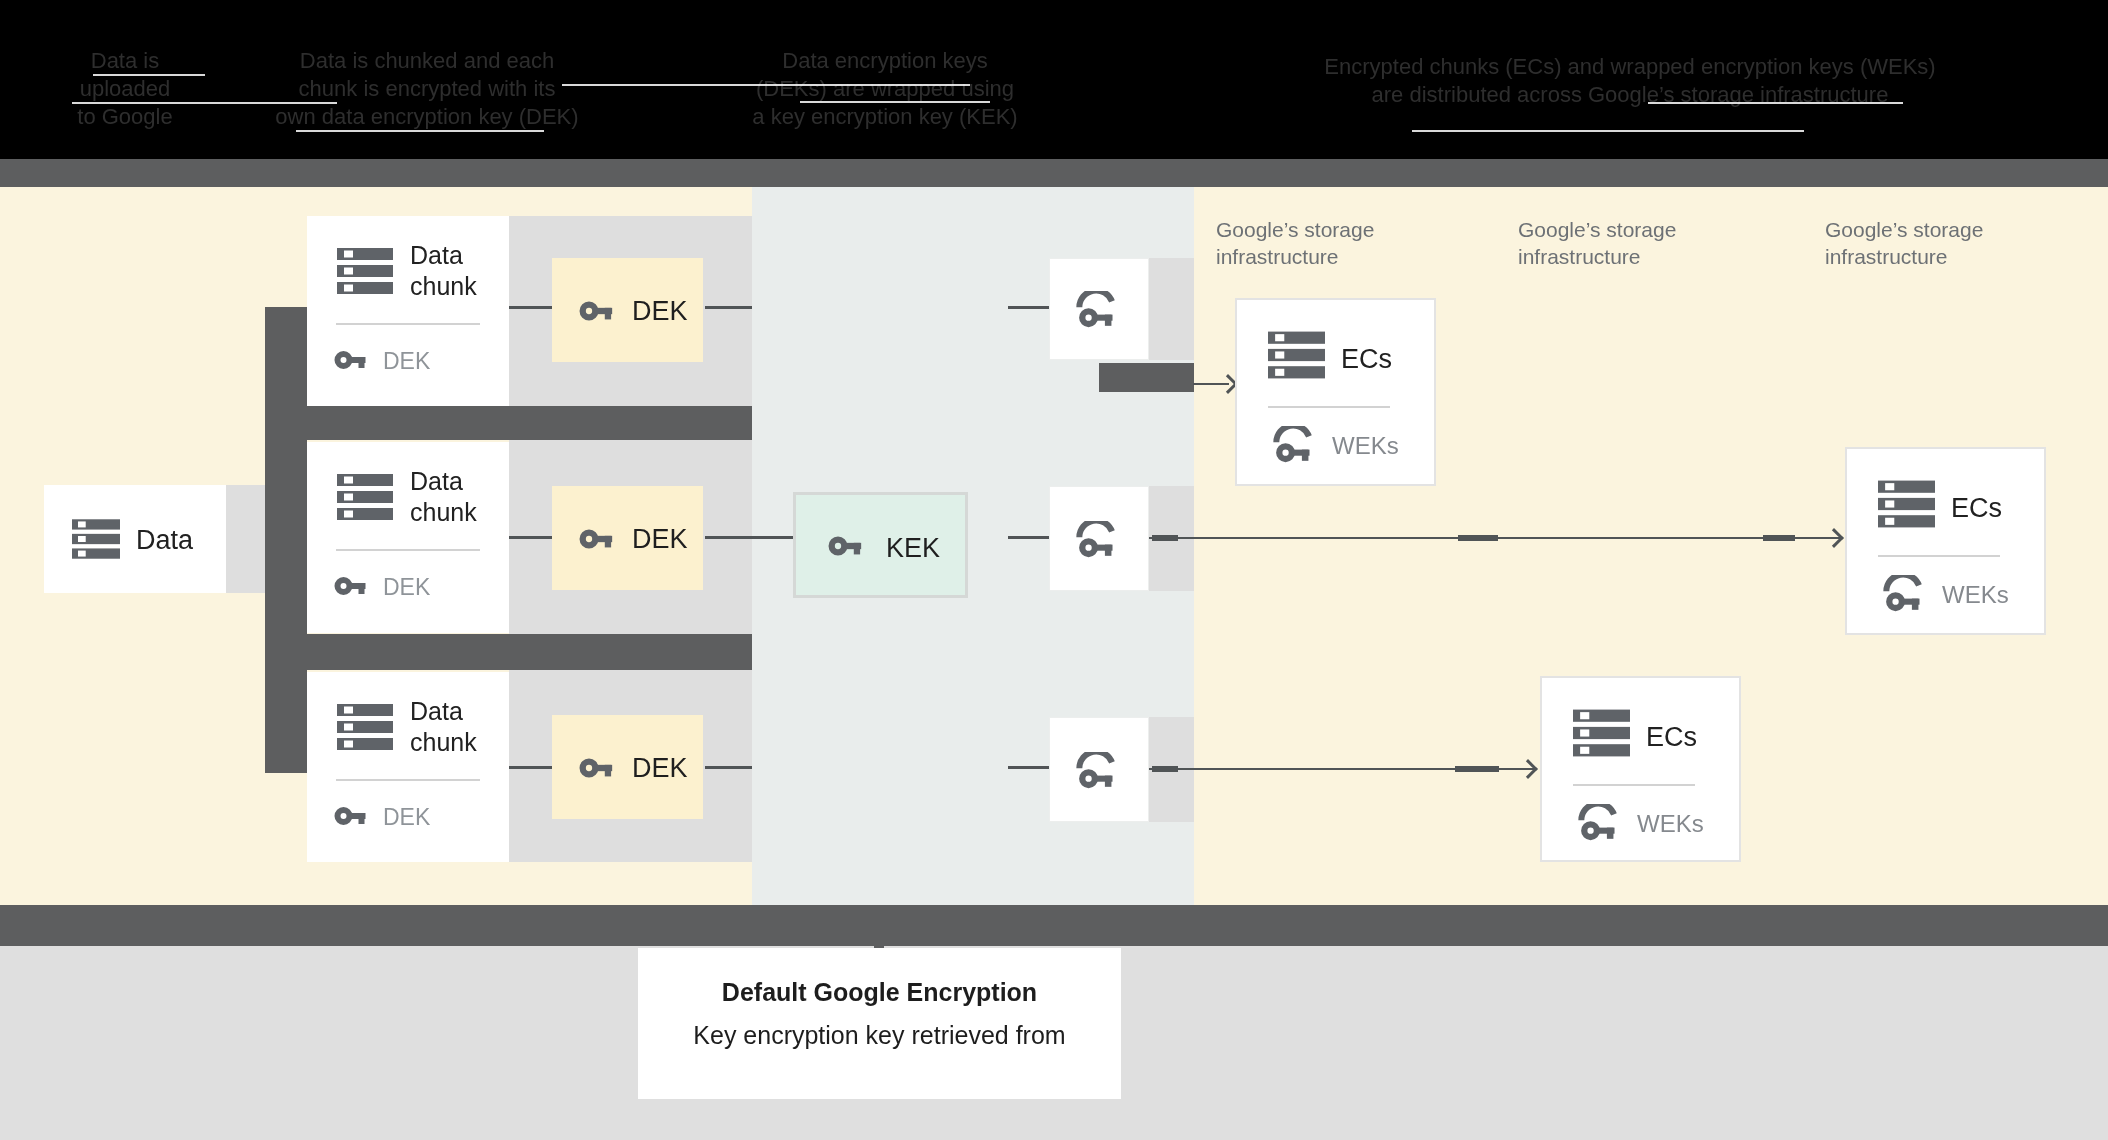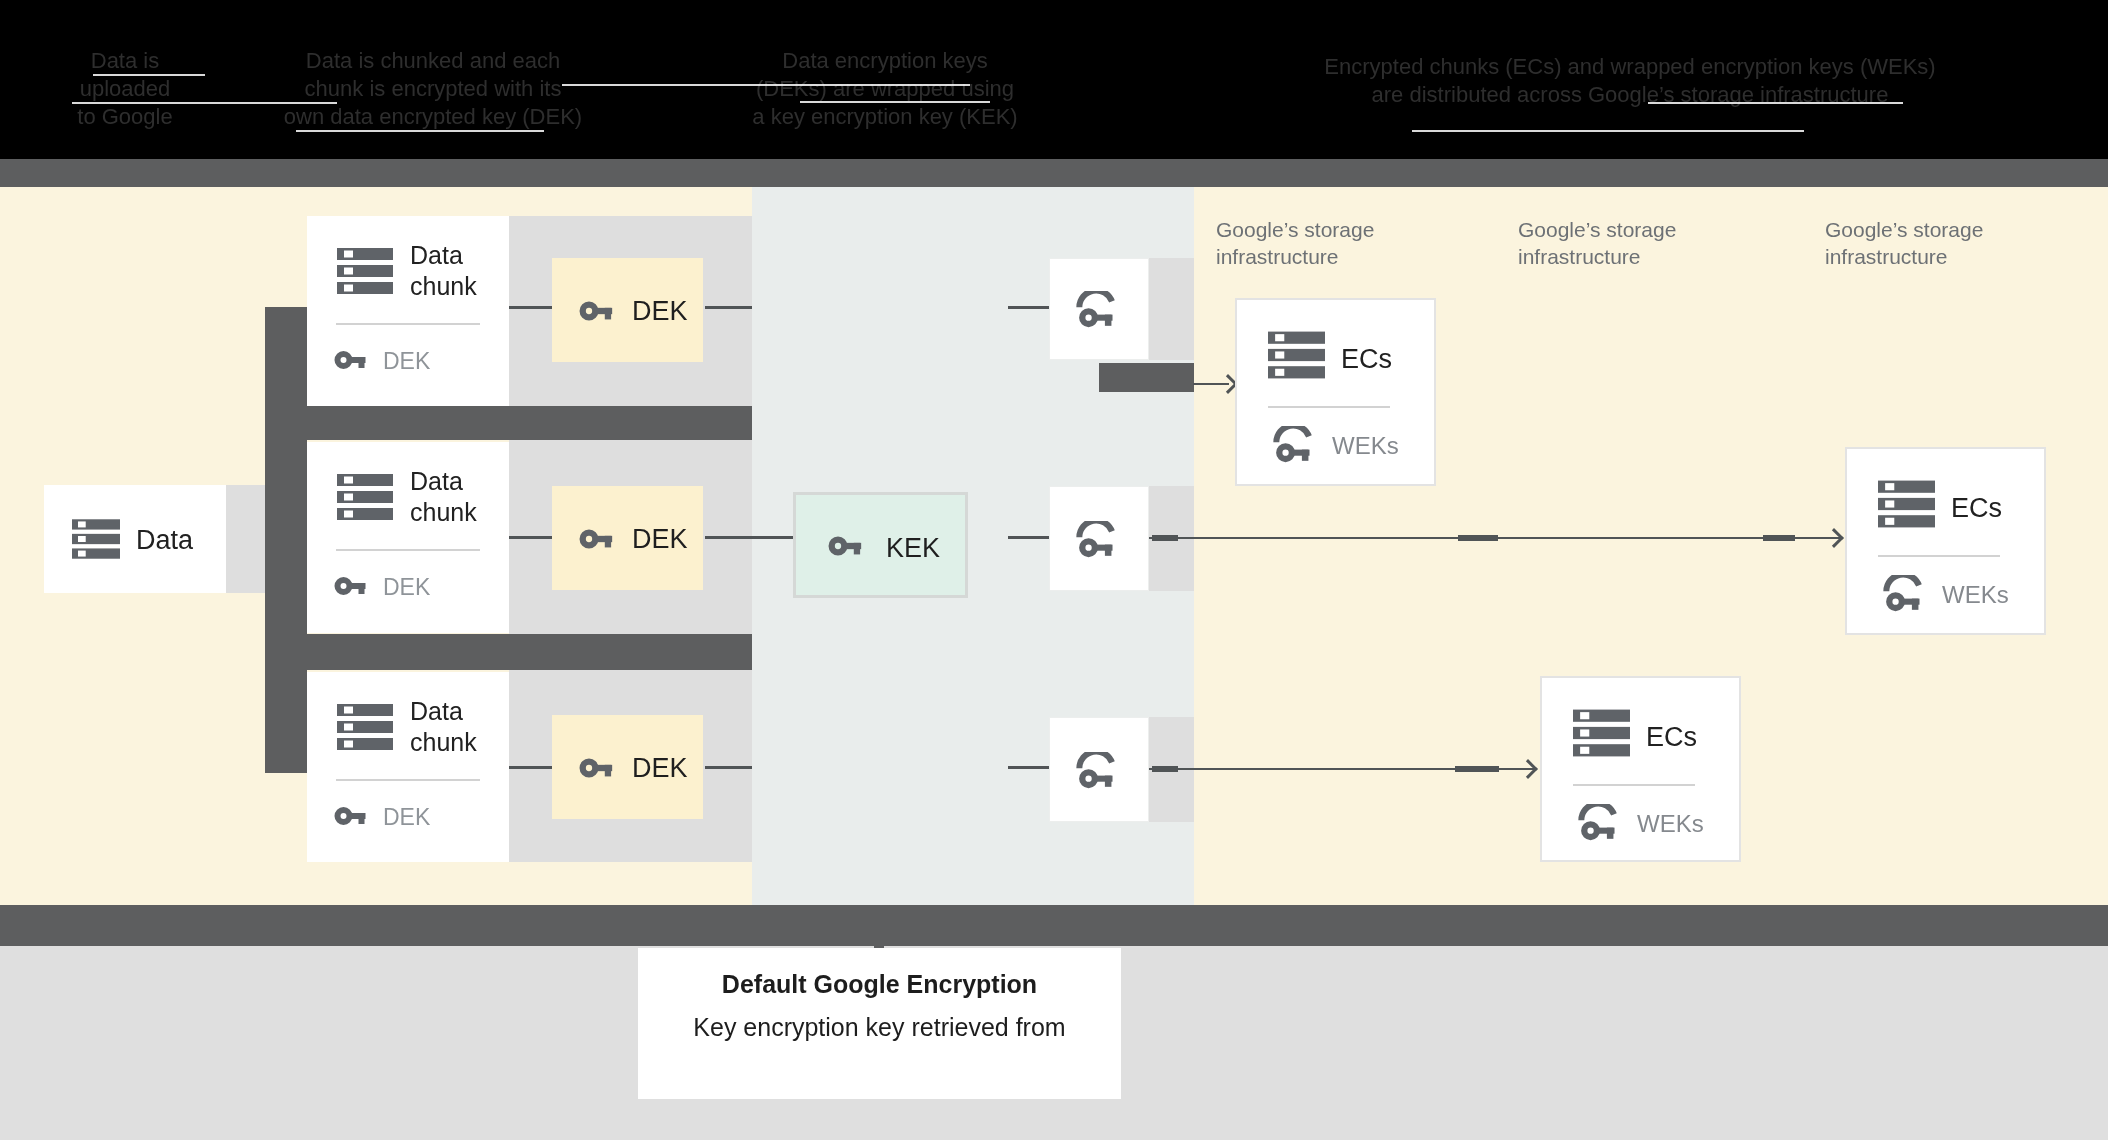--- a/index.html
+++ b/index.html
@@ -45,21 +45,21 @@
   .ecs .title{position:absolute;left:104px;top:44px;font-size:27px;color:#212121;}
   .ecs .divider{position:absolute;left:31px;top:106px;width:122px;height:2px;background:#d2d2d2;}
   .ecs .mutetxt{position:absolute;left:95px;top:132px;font-size:24px;color:#85898e;}
   .storage-lbl{position:absolute;font-size:21px;line-height:27px;color:var(--storage);}
   svg.icon{display:block;color:var(--icon);}
 
   
   .botbar{left:0;top:905px;width:2108px;height:41px;background:var(--dark);}
   .footer{left:0;top:946px;width:2108px;height:194px;background:var(--footer_bg);}
   .fcard{left:638px;top:948px;width:483px;height:151px;background:#fff;text-align:center;}
-  .fcard .ft{margin-top:22px;font-size:25px;font-weight:bold;color:#1d1d1d;}
+  .fcard .ft{margin-top:30px;font-size:25px;font-weight:bold;color:#1d1d1d;}
   .fcard .fb{margin-top:12px;font-size:25px;line-height:32px;color:#1d1d1d;}
   .fcard .fb2{font-size:25px;line-height:32px;font-weight:bold;color:#1d1d1d;}
   .notch{left:874px;top:946px;width:10px;height:5px;background:var(--dark);}
 </style>
 </head>
 <body>
 
 <svg width="0" height="0" style="position:absolute">
   <defs>
     <symbol id="ic-server" viewBox="0 0 56 46">
@@ -85,24 +85,24 @@
 </svg>
 
 <div id="root">
 
   <div class="abs hdr">
     <div class="step" style="left:40px;top:47px;width:170px;">
       <div>Data is</div>
       <div>uploaded</div>
       <div>to Google</div>
     </div>
-    <div class="step" style="left:268px;top:47px;width:330px;">
+    <div class="step" style="left:262px;top:47px;width:330px;">
       <div>Data is chunked and each</div>
       <div>chunk is encrypted with its</div>
-      <div>own data encrypted key (DEK)</div>
+      <div>own data encryption key (DEK)</div>
     </div>
     <div class="step" style="left:730px;top:47px;width:310px;">
       <div>Data encryption keys</div>
       <div>(DEKs) are wrapped using</div>
       <div>a key encryption key (KEK)</div>
     </div>
     <div class="step" style="left:1310px;top:53px;width:640px;">
       <div>Encrypted chunks (ECs) and wrapped encryption keys (WEKs)</div>
       <div>are distributed across Google’s storage infrastructure</div>
     </div>

